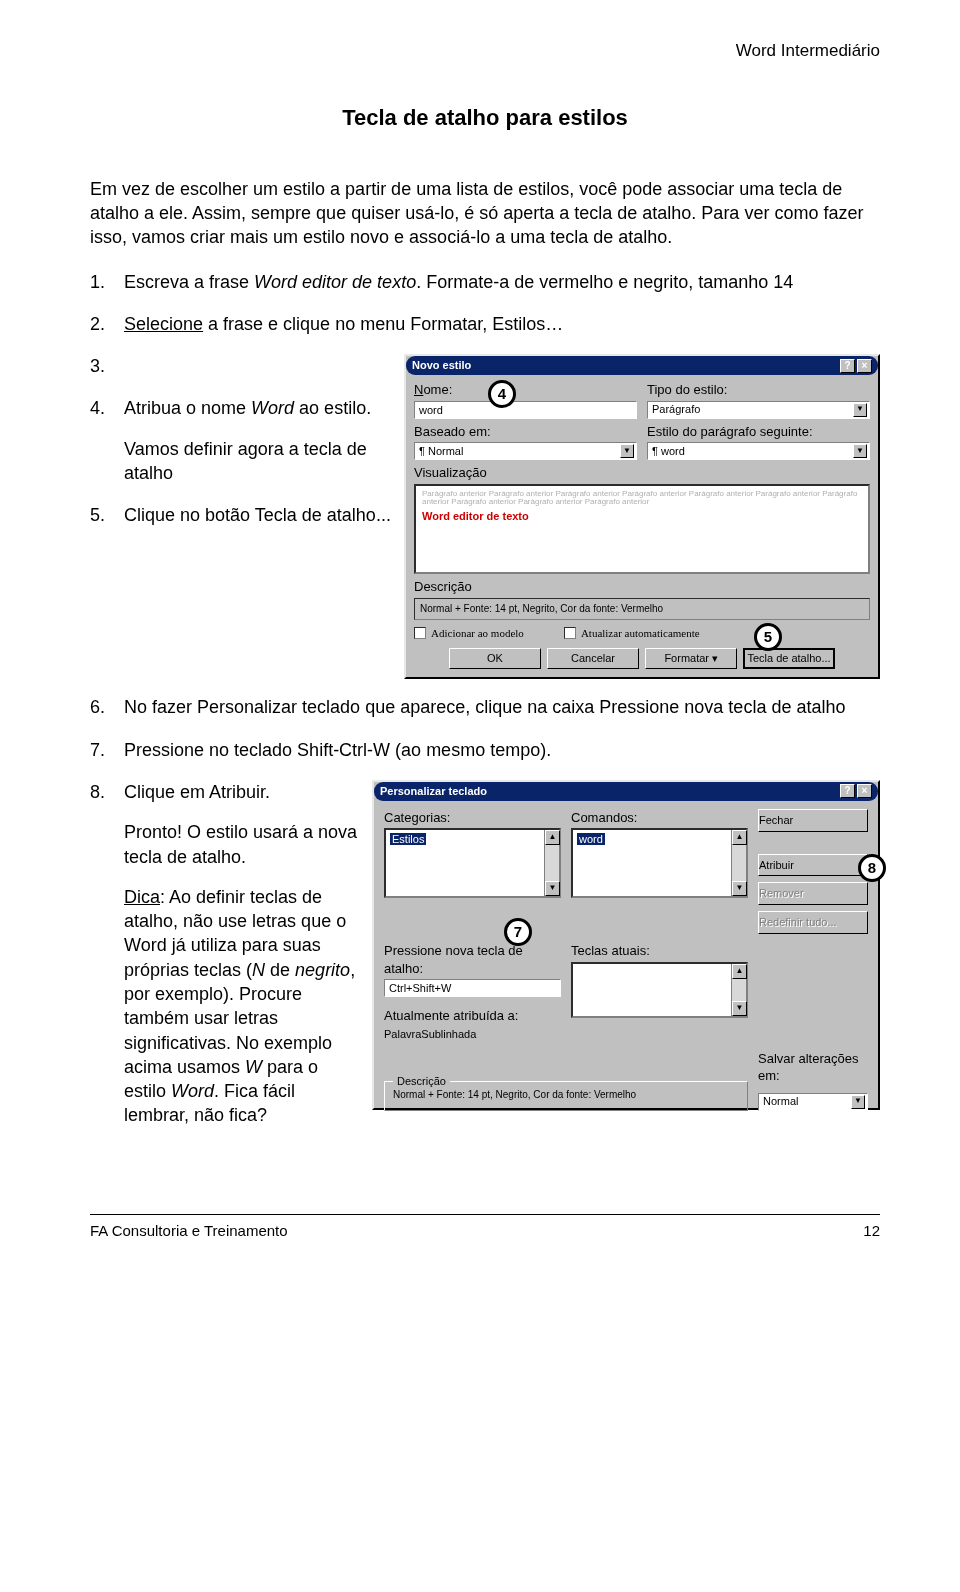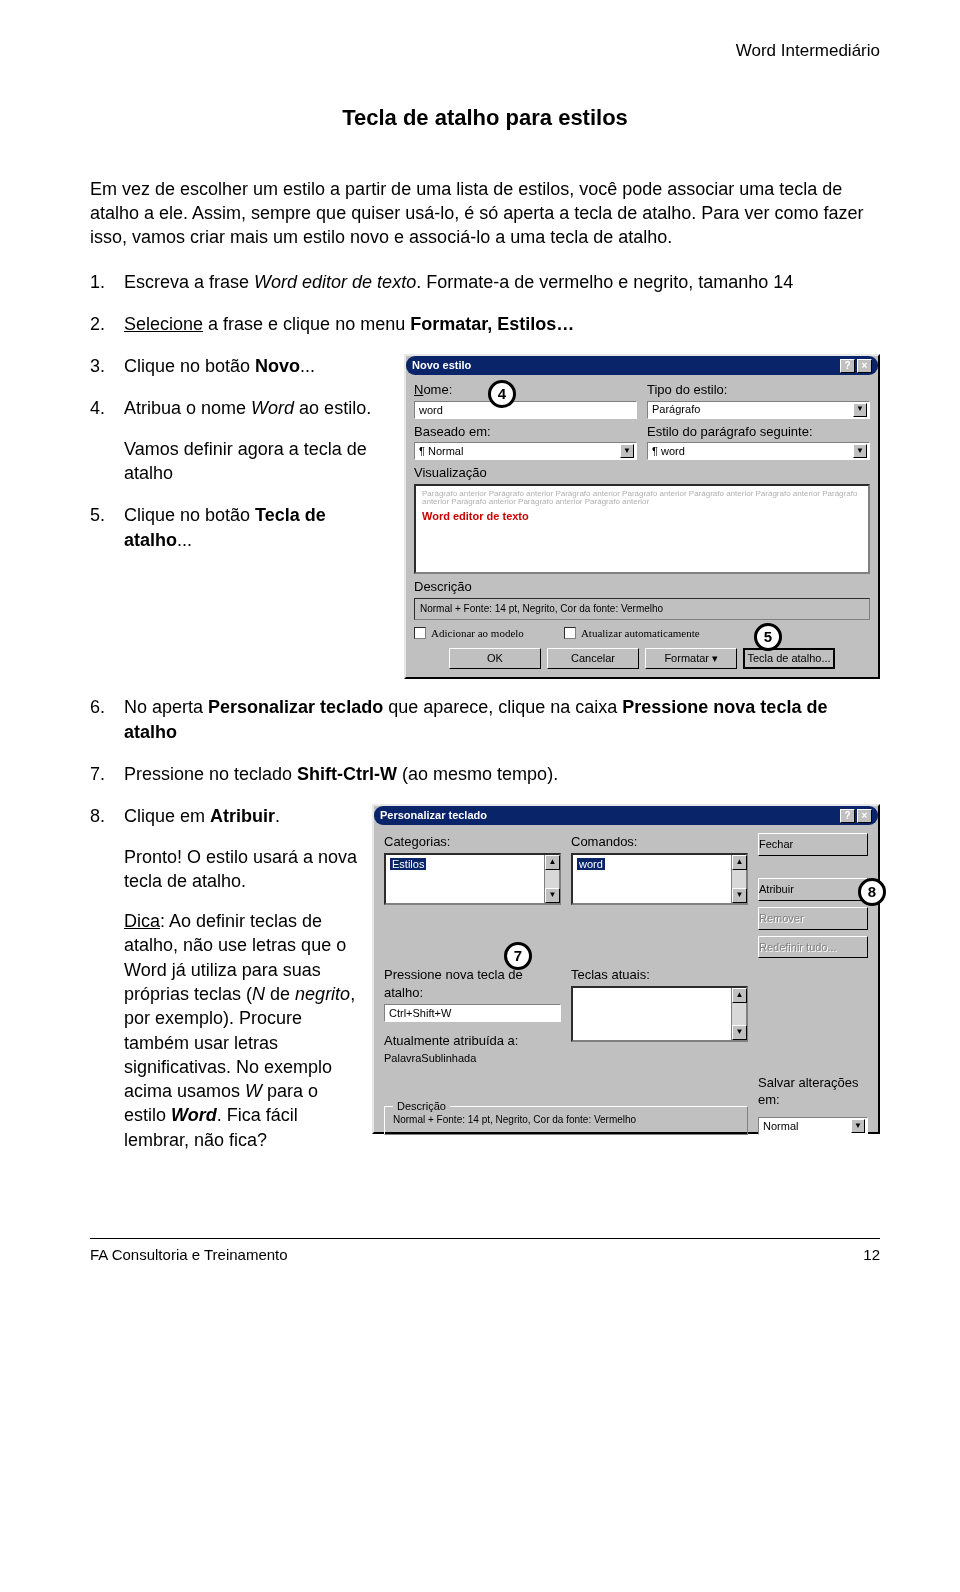--- a/index.html
+++ b/index.html
@@ -13,21 +13,21 @@
     padding: 40px 80px 30px 90px;
     line-height: 1.35;
   }
   .header-right { text-align: right; font-size: 17px; margin-bottom: 40px; }
   .title { text-align: center; font-size: 22px; font-weight: bold; margin-bottom: 44px; }
   .para { margin-bottom: 20px; }
   .ol-item-row { display: flex; margin-bottom: 18px; }
   .ol-num { width: 34px; flex: 0 0 34px; }
   .ol-body { flex: 1; }
   .italic { font-style: italic; }
-  .bold { font-weight: bold; }
+  .bold { font-weight: normal; }
   .underline { text-decoration: underline; }
   .split { display: flex; gap: 12px; margin-bottom: 16px; }
   .split-left { width: 302px; flex: 0 0 302px; }
   .split-right { flex: 1; position: relative; }
 
   
   .dlg {
     background: #c0c0c0;
     border: 2px solid #000;
     border-top-color: #e8e8e8;
@@ -96,21 +96,21 @@
     position: absolute; width: 28px; height: 28px; background: #fff;
     border: 3px solid #000; border-radius: 50%;
     display: flex; align-items: center; justify-content: center;
     font-weight: bold; font-size: 15px; z-index: 10;
   }
 
   
   .dlg2-body { padding: 8px 10px 10px; }
   .dlg2-row { display: flex; gap: 10px; }
   .listbox {
-    background: #fff; border: 2px inset #808080; height: 52px;
+    background: #fff; border: 2px inset #808080; height: 70px;
     display: flex; font-size: 11px;
   }
   .listbox-content { flex: 1; padding: 2px 4px; }
   .listbox-sel { background: #0a246a; color: #fff; padding: 0 2px; }
   .listbox-scroll {
     width: 15px; background: #c0c0c0; display: flex; flex-direction: column;
     border-left: 1px solid #808080;
   }
   .sb-btn { width: 15px; height: 15px; background:#c0c0c0;
     border:1px solid #000; border-top-color:#fff; border-left-color:#fff;
@@ -158,23 +158,20 @@
   <div class="ol-num">2.</div>
   <div class="ol-body">
     <span class="underline">Selecione</span><span> a frase e clique no menu </span><span class="bold">Formatar, Estilos…</span>
   </div>
 </div>
 
 <div class="split">
   <div class="split-left">
     <div class="ol-item-row">
       <div class="ol-num">3.</div>
-      <div class="ol-body">
-        <span>Clique no botão </span><span class="bold">Novo</span><span>...</span>
-      </div>
     </div>
     <div class="ol-item-row">
       <div class="ol-num">4.</div>
       <div class="ol-body">
         <span>Atribua o nome </span><span class="italic">Word</span><span> ao estilo.</span>
         <div style="margin-top:16px">Vamos definir agora a tecla de atalho</div>
       </div>
     </div>
     <div class="ol-item-row">
       <div class="ol-num">5.</div>
@@ -249,21 +246,21 @@
       </div>
     </div>
     <div class="callout" style="top:26px; left:84px;">4</div>
     <div class="callout" style="bottom:28px; right:98px;">5</div>
   </div>
 </div>
 
 <div class="ol-item-row">
   <div class="ol-num">6.</div>
   <div class="ol-body">
-    <span>No aperta </span><span class="bold">Personalizar teclado</span><span> que aparece, clique na caixa </span><span class="bold">Pressione nova tecla de atalho</span>
+    <span>No fazer </span><span class="bold">Personalizar teclado</span><span> que aparece, clique na caixa </span><span class="bold">Pressione nova tecla de atalho</span>
   </div>
 </div>
 
 <div class="ol-item-row">
   <div class="ol-num">7.</div>
   <div class="ol-body">
     <span>Pressione no teclado </span><span class="bold">Shift-Ctrl-W</span><span> (ao mesmo tempo).</span>
   </div>
 </div>
 

